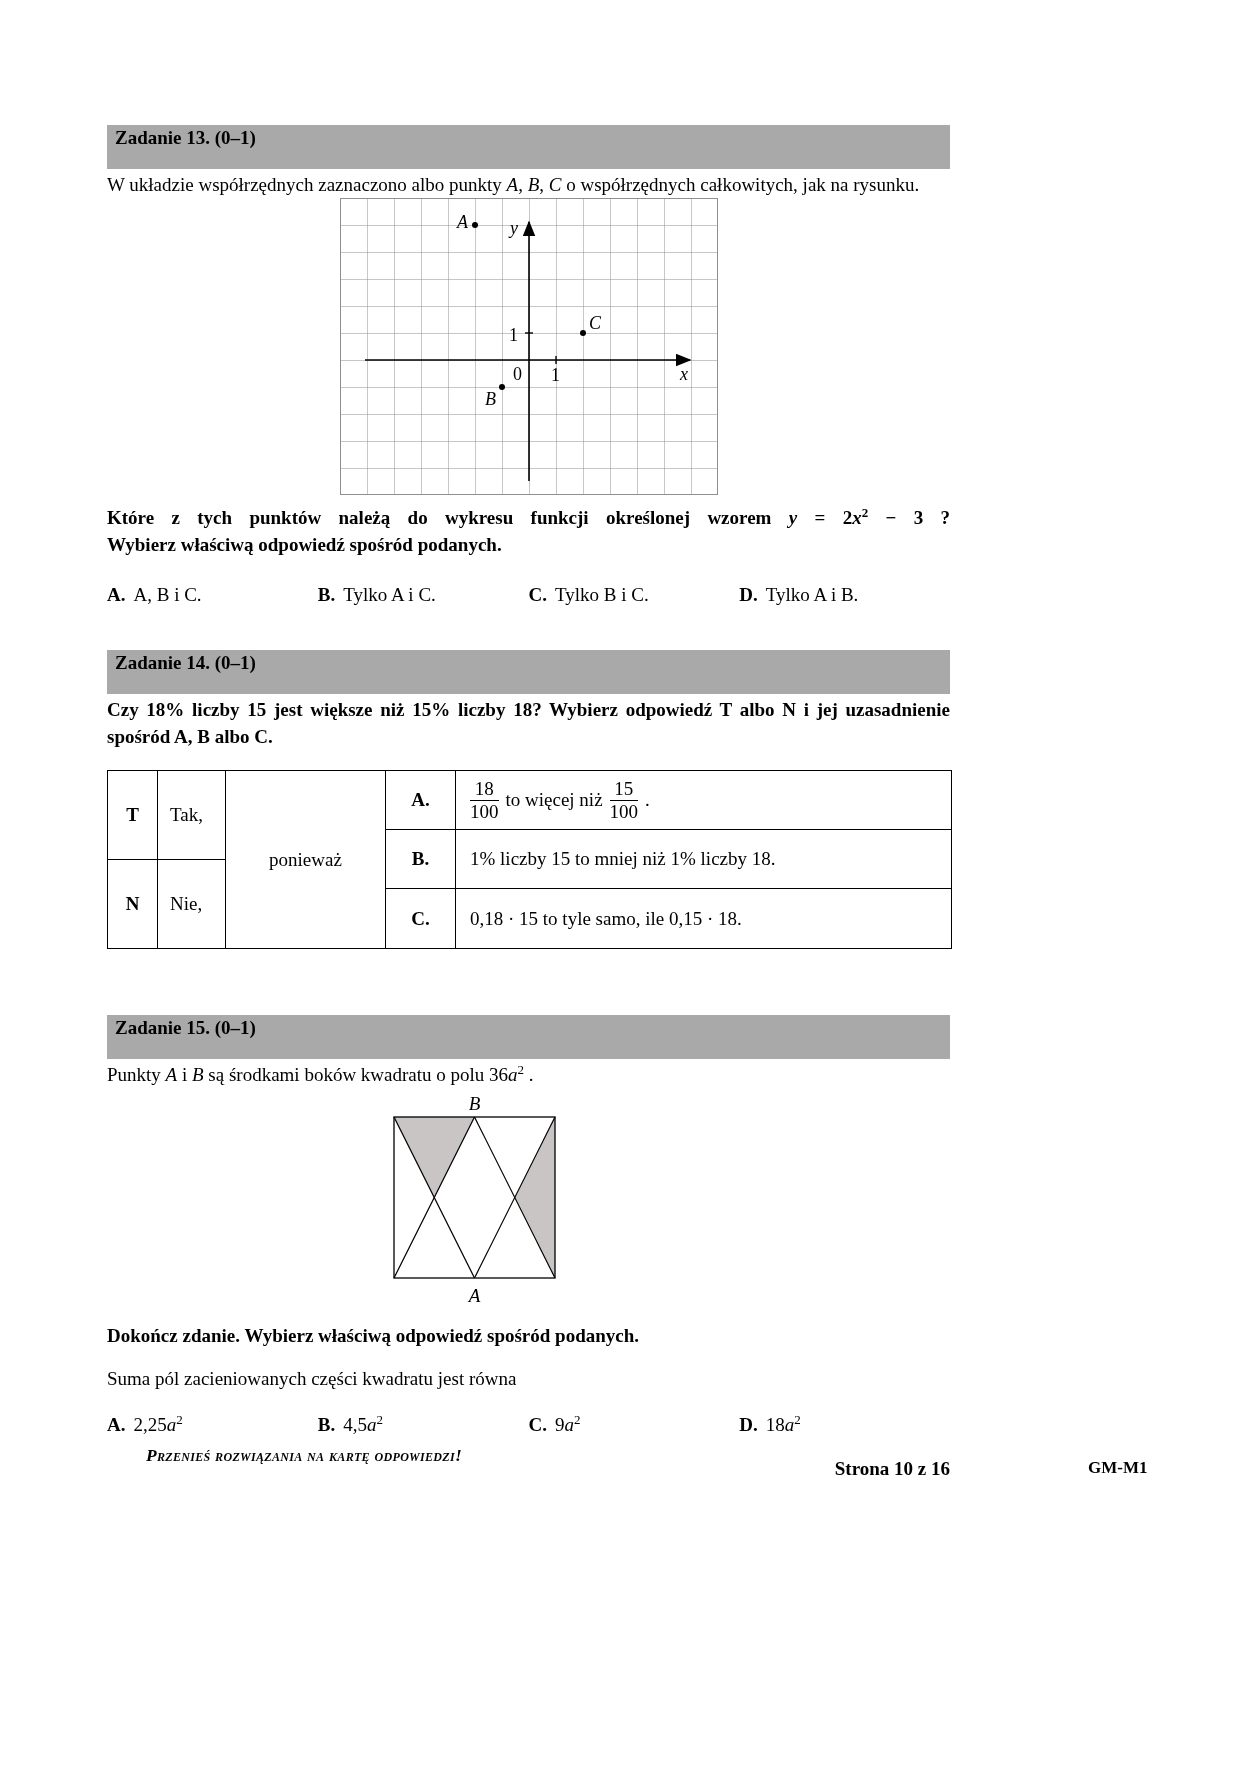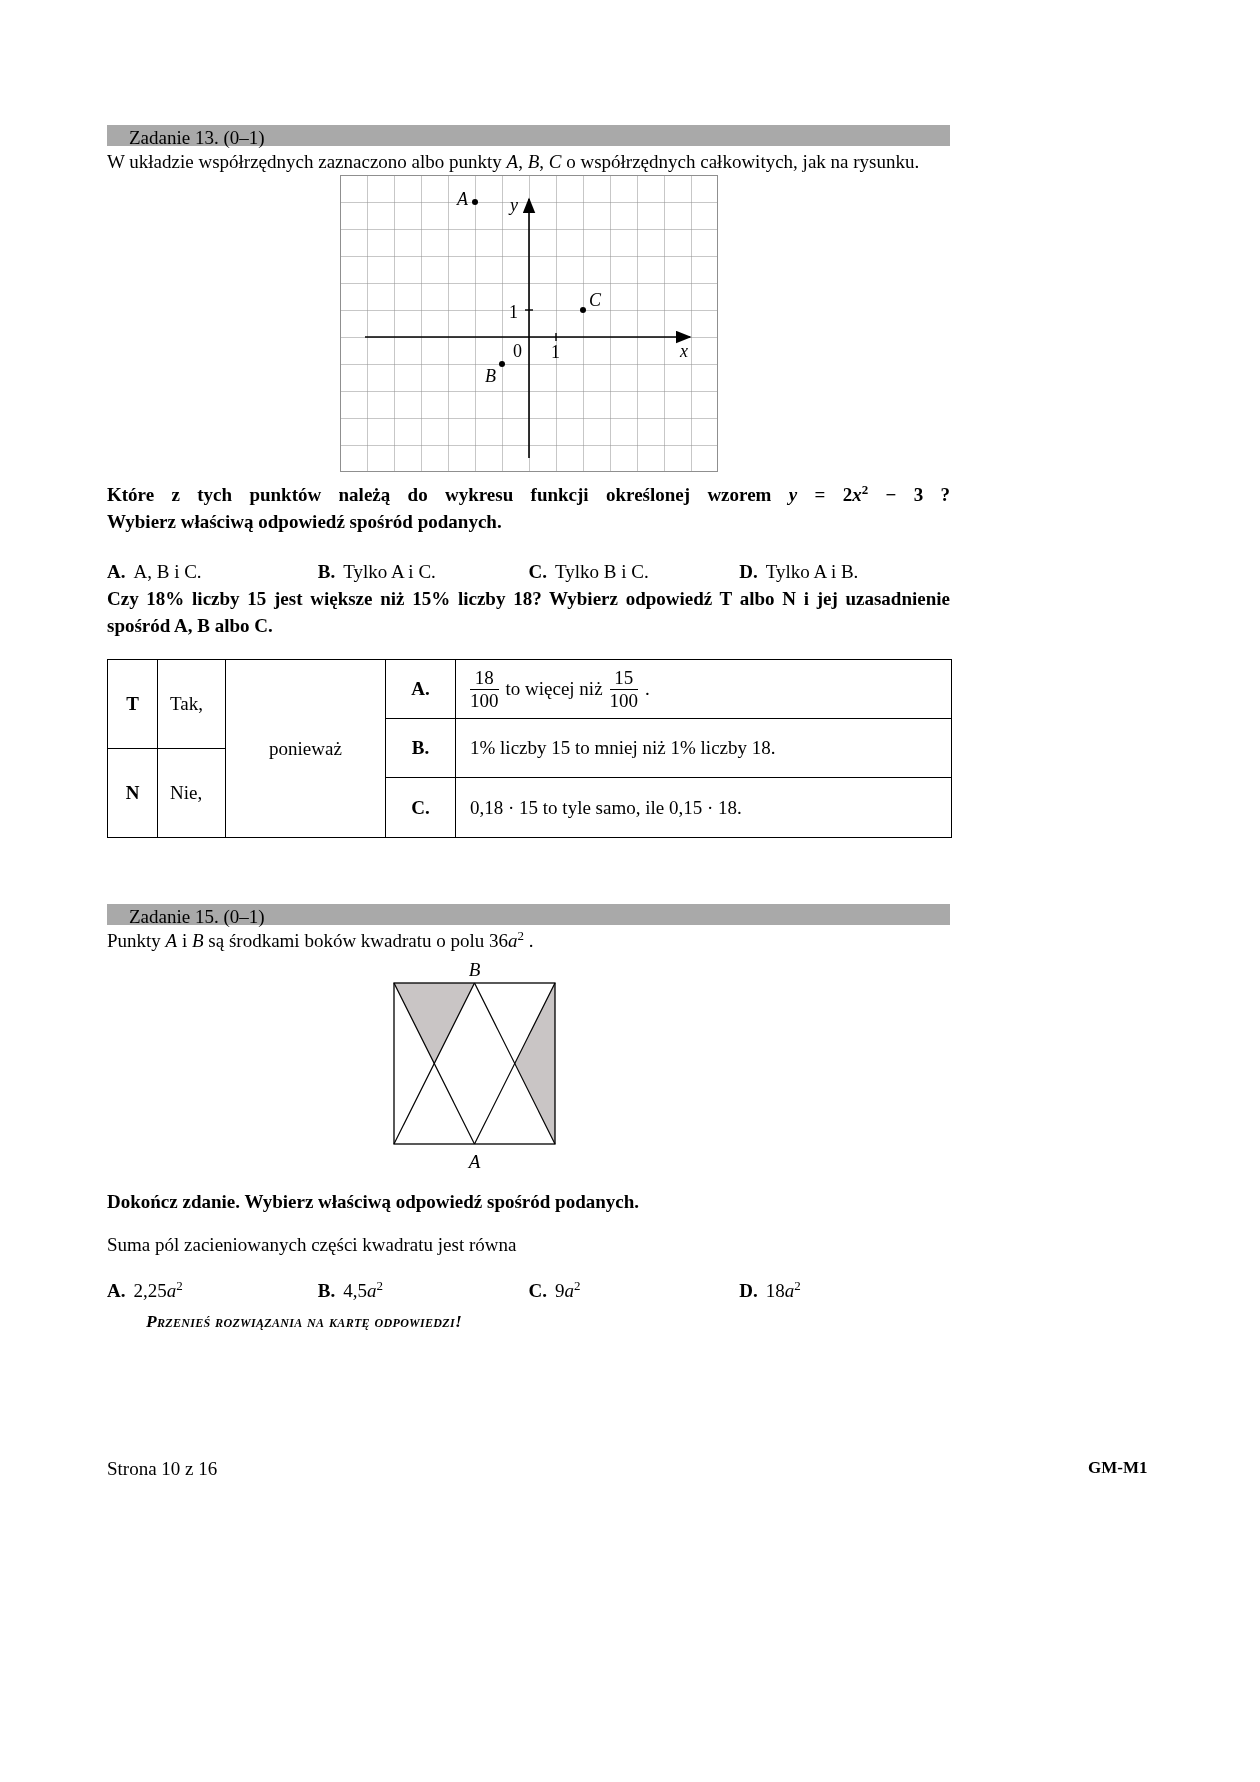--- a/index.html
+++ b/index.html
@@ -1,21 +1,21 @@
 <!DOCTYPE html>
 <html><head>
 <meta charset="utf-8">
 <style>
   html,body{margin:0;padding:0;}
   body{
     width:1260px;height:1782px;position:relative;background:#ffffff;
     font-family:"Liberation Serif", serif;font-size:19px;color:#000;
   }
   .content{position:absolute;left:107px;top:125px;width:843px;}
-  .bar{background:#a9a9a9;font-weight:400;height:21px;line-height:26px;padding-left:22px;}
+  .bar{background:#a9a9a9;font-weight:700;height:44px;line-height:26px;padding-left:8px;}
   p{margin:0;line-height:27px;}
   .justify{text-align:justify;}
   .jlast{text-align:justify;text-align-last:justify;}
   .bold{font-weight:700;}
   i{font-style:italic;}
   sup{font-size:13px;line-height:0;}
   .mt2{margin-top:2px;}
   .answers{display:flex;margin-top:26px;}
   .answers .ans{width:25%;}
   .ans b{margin-right:8px;}
@@ -48,21 +48,21 @@
   .frac .num{display:block;border-bottom:1px solid #000;padding:0 4px;}
   .frac .den{display:block;}
   .frac:first-child{margin-left:0;}
   
   .square-fig{margin-left:286px;width:163px;margin-top:4px;}
   .sq-label{text-align:center;font-style:italic;height:24px;line-height:24px;}
   .square-fig line{stroke:#000;stroke-width:1.2;}
   
   .transfer{font-weight:700;font-style:italic;font-variant:small-caps;font-size:17.5px;margin-top:9px;letter-spacing:.3px;margin-left:39px;}
   .footer{position:absolute;top:1458px;left:0;width:1260px;height:26px;}
-  .footer-page{position:absolute;left:107px;width:843px;text-align:left;}
+  .footer-page{position:absolute;left:107px;width:843px;text-align:right;font-weight:bold;}
   .footer-code{position:absolute;left:1088px;font-weight:700;font-size:17px;}
 </style>
 </head>
 <body>
 
 <div class="content">
 
   <div class="bar">Zadanie 13. (0–1)</div>
 
   <p class="justify mt2"><span>W układzie współrzędnych zaznaczono albo punkty </span><i>A</i><span>, </span><i>B</i><span>, </span><i>C</i><span> o współrzędnych całkowitych, jak na rysunku.</span></p>
@@ -101,20 +101,21 @@
     <p class="bold">Wybierz właściwą odpowiedź spośród podanych.</p>
   </div>
 
   <div class="answers">
     <div class="ans"><b>A.</b><span>A, B i C.</span></div>
     <div class="ans"><b>B.</b><span>Tylko A i C.</span></div>
     <div class="ans"><b>C.</b><span>Tylko B i C.</span></div>
     <div class="ans"><b>D.</b><span>Tylko A i B.</span></div>
   </div>
 
+  <div class="bar" style="margin-top:44px;">Zadanie 14. (0–1)</div>
 
   <p class="bold justify mt2">Czy 18% liczby 15 jest większe niż 15% liczby 18? Wybierz odpowiedź T albo N i jej uzasadnienie spośród A, B albo C.</p>
 
   <div class="t14-table">
     <div class="cell-T br bb cc">T</div>
     <div class="cell-Tak br bb">Tak,</div>
     <div class="cell-N br cc">N</div>
     <div class="cell-Nie br">Nie,</div>
     <div class="cell-pon br cc">ponieważ</div>
 

